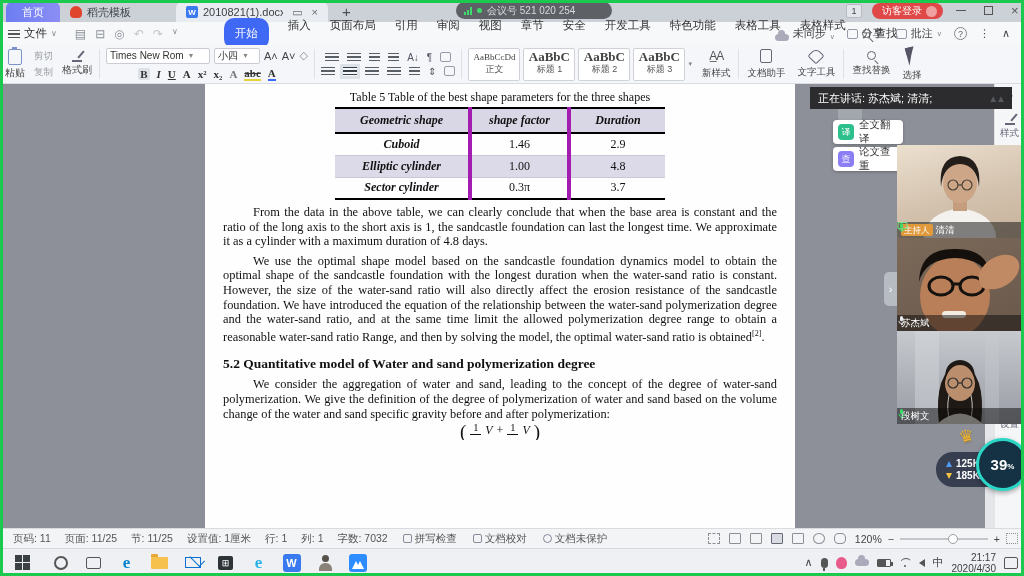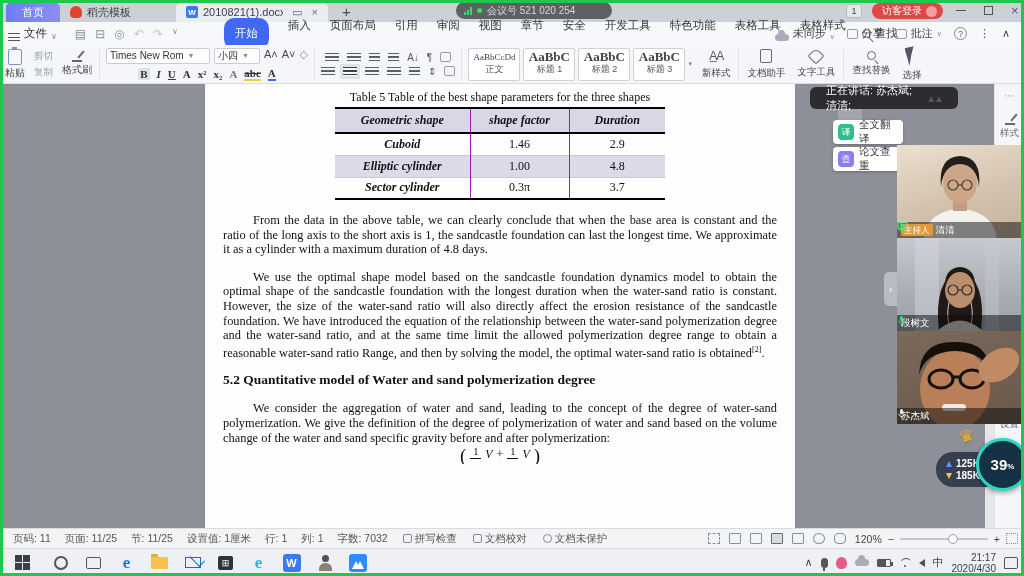--- a/index.html
+++ b/index.html
@@ -24,21 +24,21 @@
   .dot-live{width:5px;height:5px;border-radius:50%;background:#3ddc6a}
   .cnt-badge{position:absolute;left:846px;top:4px;width:16px;height:14px;background:#e3e6ea;border:1px solid #b9bdc2;font-size:9px;color:#444;display:flex;align-items:center;justify-content:center;border-radius:2px}
   .login-pill{position:absolute;left:872px;top:3px;height:16px;padding:0 6px 0 10px;background:#e04848;border-radius:9px;color:#fff;font-size:10px;display:flex;align-items:center;gap:4px}
   .login-pill .ava{width:11px;height:11px;border-radius:50%;background:#f0a0a0}
   .winctl{position:absolute;top:0;height:20px;display:flex;align-items:center;gap:18px;left:956px;color:#555}
   .wc-min{width:10px;height:1px;background:#555}
   .wc-res{width:9px;height:9px;border:1px solid #555}
   .wc-close{font-size:13px;line-height:13px}
   
   .menubar{position:absolute;left:0;top:22px;width:1024px;height:23px;background:#f6f8fa;display:flex;align-items:center;font-size:11.5px;color:#333;z-index:5}
-  .mb-file{display:flex;align-items:flex-end;gap:4px;padding:0 8px}
+  .mb-file{display:flex;align-items:center;gap:4px;padding:0 8px}
   .burger{width:12px;height:8px;border-top:1.5px solid #555;border-bottom:1.5px solid #555;position:relative}
   .burger::after{content:"";position:absolute;left:0;top:2.5px;width:12px;height:1.5px;background:#555}
   .qicons{display:flex;gap:9px;color:#8a8f96;font-size:12px;margin:0 10px}
   .menu-items{display:flex;gap:19px;margin-left:36px;white-space:nowrap}
   .menu-items span{cursor:pointer}
   .mi-active{background:#3f68f5;color:#fff;border-radius:10px;padding:8px 11px}
   .mb-find{display:flex;align-items:center;gap:4px;margin-left:16px;color:#333}
   .mb-right{position:absolute;right:14px;display:flex;align-items:center;gap:12px;color:#444;font-size:11px}
   .mag{width:9px;height:9px;border:1.4px solid #666;border-radius:50%;position:relative;display:inline-block}
   .mag::after{content:"";position:absolute;left:7px;top:8px;width:5px;height:1.4px;background:#666;transform:rotate(45deg);transform-origin:0 0}
@@ -48,21 +48,21 @@
   .qmark{width:13px;height:13px;border:1px solid #888;border-radius:50%;font-size:9px;display:flex;align-items:center;justify-content:center;color:#666}
   
   .ribbon{position:absolute;left:0;top:45px;width:1024px;height:39px;background:#f4f6f9;border-bottom:1px solid #d9dce0;display:flex;align-items:stretch;z-index:5;color:#444}
   .rgroup{display:flex;align-items:center;padding:2px 4px}
   .vsep{width:1px;background:#dde0e4;margin:4px 2px}
   .bigbtn{display:flex;flex-direction:column;align-items:center;justify-content:center;font-size:10px;gap:1px;padding:0 5px}
   .clip-ic{width:14px;height:16px;border:1.5px solid #7c93c9;border-radius:2px;position:relative}
   .clip-ic::before{content:"";position:absolute;left:3px;top:-3px;width:5px;height:3px;background:#7c93c9}
   .stack2{display:flex;flex-direction:column;justify-content:center;gap:3px;font-size:9.5px;color:#9aa0a8}
   .twocol{display:flex;flex-direction:column;justify-content:center;gap:3px}
-  .row-ctl{display:flex;align-items:flex-start;gap:4px}
+  .row-ctl{display:flex;align-items:center;gap:4px}
   .combo{border:1px solid #c9cdd3;background:#fff;border-radius:2px;font-size:10px;color:#333;padding:0 3px;height:16px;display:flex;align-items:center;gap:4px;white-space:nowrap}
   .combo .car{font-size:7px;color:#888}
   .fmt{display:flex;gap:7px;font-size:11px;color:#333;align-items:center}
   .fmt b{font-family:"Liberation Serif",serif}
   .fmt .sel{background:#dde2e8;padding:0 2px;border-radius:2px}
   .lines{width:14px;height:9px;background:repeating-linear-gradient(to bottom,#5b6067 0 1.2px,transparent 1.2px 3.4px)}
   .lines.c{width:11px}
   .lines.sel{outline:3px solid #dde2e8;background-color:#dde2e8;background:repeating-linear-gradient(to bottom,#3b4046 0 1.2px,transparent 1.2px 3.4px);}
   .prow{display:flex;gap:8px;align-items:center}
   .stylebox{border:1px solid #cfd3d9;background:#fff;border-radius:2px;width:52px;height:33px;display:flex;flex-direction:column;align-items:center;justify-content:center;gap:1px}
@@ -75,42 +75,42 @@
   .wrench{width:12px;height:12px;border:1.2px solid #667;border-radius:50% 2px 2px 2px;transform:rotate(45deg)}
   .cursor-ic{width:0;height:0;border-left:5px solid #556;border-right:4px solid transparent;border-bottom:11px solid transparent;border-top:7px solid #556;transform:rotate(-15deg)}
   
   .docarea{position:absolute;left:0;top:84px;width:1024px;height:444px;background:#8d9099;overflow:hidden}
   .page{position:absolute;left:205px;top:0;width:590px;height:444px;background:#fefefe;padding:6px 18px 0 18px;font-family:"Liberation Serif",serif;color:#111}
   .caption{text-align:center;font-size:12px;margin-bottom:2px}
   table.shape{border-collapse:collapse;margin:2px auto 0 auto;width:330px;border-top:2px solid #000;border-bottom:2.5px solid #000;font-size:12px}
   table.shape th{background:#d9d6e6;font-style:italic;border-bottom:2px solid #000;height:25px;font-weight:bold}
   table.shape td{height:22px;text-align:center;font-style:italic;font-weight:bold;border-top:1px solid #c9c9d3}
   table.shape td.num{font-style:normal;font-weight:normal}
-  table.shape th+th,table.shape td+td{border-left:1px solid #a21caf}
+  table.shape th+th,table.shape td+td{border-left:4px solid #a21caf}
   table.shape tr.alt td{background:#dcd9e8}
-  .para{font-size:12.4px;line-height:14.6px;text-align:justify;text-indent:30px;margin-top:13px}
+  .para{font-size:12.4px;line-height:14.6px;text-align:justify;text-indent:30px;margin-top:5px}
   .h1{font-size:16px;font-weight:bold;margin-top:14px}
   .h2{font-size:13.5px;font-weight:bold;margin-top:12px}
   .sup{font-size:8px;vertical-align:super}
   .formula{margin-top:2px;height:17px;overflow:hidden;display:flex;justify-content:center;align-items:flex-start;gap:4px;font-size:12px}
   .formula .paren{font-size:19px;line-height:17px;font-weight:300}
   .frac{display:inline-flex;flex-direction:column;align-items:center;line-height:10px;font-size:10.5px}
   .frac .bar{width:11px;border-top:1px solid #111;margin-top:1px;height:6px}
   .fvar{font-style:italic}
   
   .edgestrip{position:absolute;right:0;top:84px;width:30px;height:444px;background:#f5f6f8;border-left:1px solid #e2e4e8;z-index:4}
   .edgeitem{display:flex;flex-direction:column;align-items:center;gap:2px;font-size:9.5px;color:#667;margin-top:14px}
   .pen-ic{width:10px;height:10px;border-bottom:2px solid #667;position:relative}
   .pen-ic::before{content:"";position:absolute;right:0;top:-2px;width:2px;height:9px;background:#667;transform:rotate(40deg)}
   .dots{color:#99a;font-size:10px;letter-spacing:1px;text-align:center;margin-top:6px}
   .scrolltrack{position:absolute;right:30px;top:84px;width:9px;height:444px;background:#e4e6ea;z-index:3}
   .scrollarrow{width:0;height:0;border-left:3.5px solid transparent;border-right:3.5px solid transparent;margin:4px auto}
   .sa-up{border-bottom:5px solid #8b8f96}
   
-  .toast{position:absolute;left:810px;top:87px;width:148px;height:22px;background:#2c2c2e;border-radius:6px;color:#fff;font-size:11px;display:flex;align-items:center;padding:0 16px;z-index:20}
+  .toast{position:absolute;left:810px;top:87px;width:202px;height:22px;background:#2c2c2e;border-radius:0;color:#fff;font-size:11px;display:flex;align-items:center;padding:0 8px;z-index:20}
   .toast .wm{margin-left:auto;color:#55585c;font-size:10px;letter-spacing:-2px}
   .hidden-ic{position:absolute;left:838px;top:99px;width:24px;height:24px;background:#a2a7ae;border-radius:6px;z-index:10}
   .sidebtn{position:absolute;left:833px;width:70px;height:24px;background:#fff;border-radius:4px;box-shadow:0 1px 3px rgba(0,0,0,.25);display:flex;align-items:center;gap:5px;padding:0 5px;font-size:10.5px;color:#333;z-index:15}
   .sidebtn .ic{width:16px;height:16px;border-radius:4px;color:#fff;font-size:9px;display:flex;align-items:center;justify-content:center;flex:0 0 auto}
   .videos{position:absolute;left:897px;top:145px;width:127px;z-index:25}
   .vtile{width:127px;height:93px;position:relative;overflow:hidden;background:#555}
   .vtile svg{position:absolute;inset:0}
   .v1{background:linear-gradient(165deg,#ece0cf,#d3c2ae 55%,#c6b29b)}
   .v2{background:linear-gradient(180deg,#c6c9ce 0%,#aaadb4 60%,#9b9ea6 100%)}
   .v3{background:linear-gradient(160deg,#7b695a,#6a594b)}
@@ -479,20 +479,43 @@
         </svg>
       <svg width="9" height="11" viewBox="0 0 12 14">
           <rect x="4" y="1" width="4" height="7" rx="2" fill="#3ddc6a"></rect>
           <path d="M2.5 7.5a3.5 3.5 0 0 0 7 0" stroke="#3ddc6a" fill="none" stroke-width="1.2"></path>
           <rect x="5.4" y="11" width="1.2" height="2.2" fill="#3ddc6a"></rect>
         </svg>
       <span>清清</span>
     </div>
   </div>
 
+  <div class="vtile v3">
+    <svg viewBox="0 0 127 93">
+      <ellipse cx="58" cy="58" rx="35" ry="40" fill="#b97f59"></ellipse>
+      <path d="M22 44 Q23 10 58 11 Q93 10 94 44 Q88 21 58 20 Q28 21 22 44Z" fill="#16100d"></path>
+      <g stroke="#14110e" stroke-width="3" fill="none">
+          <ellipse cx="44" cy="48" rx="12" ry="9"></ellipse>
+          <ellipse cx="75" cy="48" rx="12" ry="9"></ellipse>
+          <line x1="56" y1="46" x2="63" y2="46"></line>
+        </g>
+      <ellipse cx="102" cy="34" rx="22" ry="15" fill="#c08a64" transform="rotate(-32 102 34)"></ellipse>
+      <ellipse cx="90" cy="47" rx="6" ry="4" fill="#c08a64"></ellipse>
+      <rect x="45" y="73" width="24" height="7" rx="3.5" fill="#f2ece2"></rect>
+    </svg>
+    <div class="vlabel">
+      <svg width="9" height="11" viewBox="0 0 12 14">
+          <rect x="4" y="1" width="4" height="7" rx="2" fill="#e8eaec"></rect>
+          <path d="M2.5 7.5a3.5 3.5 0 0 0 7 0" stroke="#e8eaec" fill="none" stroke-width="1.2"></path>
+          <rect x="5.4" y="11" width="1.2" height="2.2" fill="#e8eaec"></rect>
+        </svg>
+      <span>苏杰斌</span>
+    </div>
+  </div>
+
   <div class="vtile v2">
     <svg viewBox="0 0 127 93">
       <rect x="18" y="0" width="24" height="93" fill="#d6d9dd" opacity="0.45"></rect>
       <rect x="88" y="0" width="14" height="93" fill="#c9ccd1" opacity="0.4"></rect>
       <path d="M42 93 Q36 42 63 30 Q90 42 84 93 Z" fill="#201a17"></path>
       <ellipse cx="63" cy="52" rx="15" ry="18" fill="#bb8e6d"></ellipse>
       <path d="M48 50 Q47 30 63 29 Q79 30 78 50 Q74 34 63 33 Q52 34 48 50Z" fill="#201a17"></path>
       <g stroke="#2c2c2c" fill="none" stroke-width="1.2">
           <circle cx="56" cy="52" r="5"></circle>
           <circle cx="70" cy="52" r="5"></circle>
@@ -503,43 +526,20 @@
     </svg>
     <div class="vlabel">
       <svg width="9" height="11" viewBox="0 0 12 14">
           <rect x="4" y="1" width="4" height="7" rx="2" fill="#3ddc6a"></rect>
           <path d="M2.5 7.5a3.5 3.5 0 0 0 7 0" stroke="#3ddc6a" fill="none" stroke-width="1.2"></path>
           <rect x="5.4" y="11" width="1.2" height="2.2" fill="#3ddc6a"></rect>
         </svg>
       <span>段树文</span>
     </div>
   </div>
-
-  <div class="vtile v3">
-    <svg viewBox="0 0 127 93">
-      <ellipse cx="58" cy="58" rx="35" ry="40" fill="#b97f59"></ellipse>
-      <path d="M22 44 Q23 10 58 11 Q93 10 94 44 Q88 21 58 20 Q28 21 22 44Z" fill="#16100d"></path>
-      <g stroke="#14110e" stroke-width="3" fill="none">
-          <ellipse cx="44" cy="48" rx="12" ry="9"></ellipse>
-          <ellipse cx="75" cy="48" rx="12" ry="9"></ellipse>
-          <line x1="56" y1="46" x2="63" y2="46"></line>
-        </g>
-      <ellipse cx="102" cy="34" rx="22" ry="15" fill="#c08a64" transform="rotate(-32 102 34)"></ellipse>
-      <ellipse cx="90" cy="47" rx="6" ry="4" fill="#c08a64"></ellipse>
-      <rect x="45" y="73" width="24" height="7" rx="3.5" fill="#f2ece2"></rect>
-    </svg>
-    <div class="vlabel">
-      <svg width="9" height="11" viewBox="0 0 12 14">
-          <rect x="4" y="1" width="4" height="7" rx="2" fill="#e8eaec"></rect>
-          <path d="M2.5 7.5a3.5 3.5 0 0 0 7 0" stroke="#e8eaec" fill="none" stroke-width="1.2"></path>
-          <rect x="5.4" y="11" width="1.2" height="2.2" fill="#e8eaec"></rect>
-        </svg>
-      <span>苏杰斌</span>
-    </div>
-  </div>
 </div>
 
 <div class="crown">♛</div>
 <div class="speedpill">
   <span class="speedrow">
       <span class="tri-up"></span>
       <span>125K/s</span>
     </span>
   <span class="speedrow">
       <span class="tri-dn"></span>

